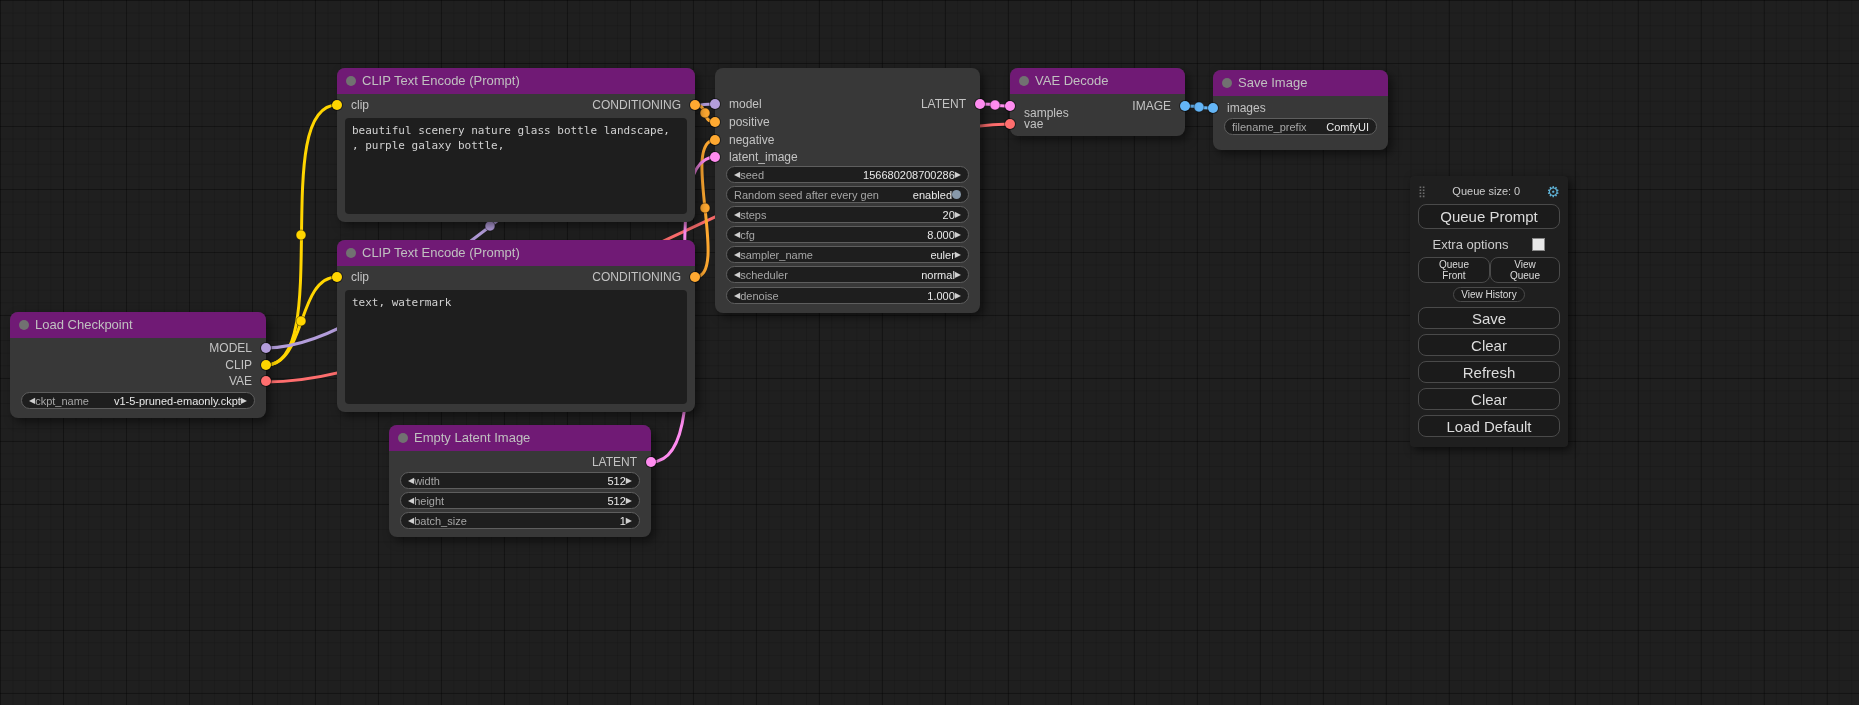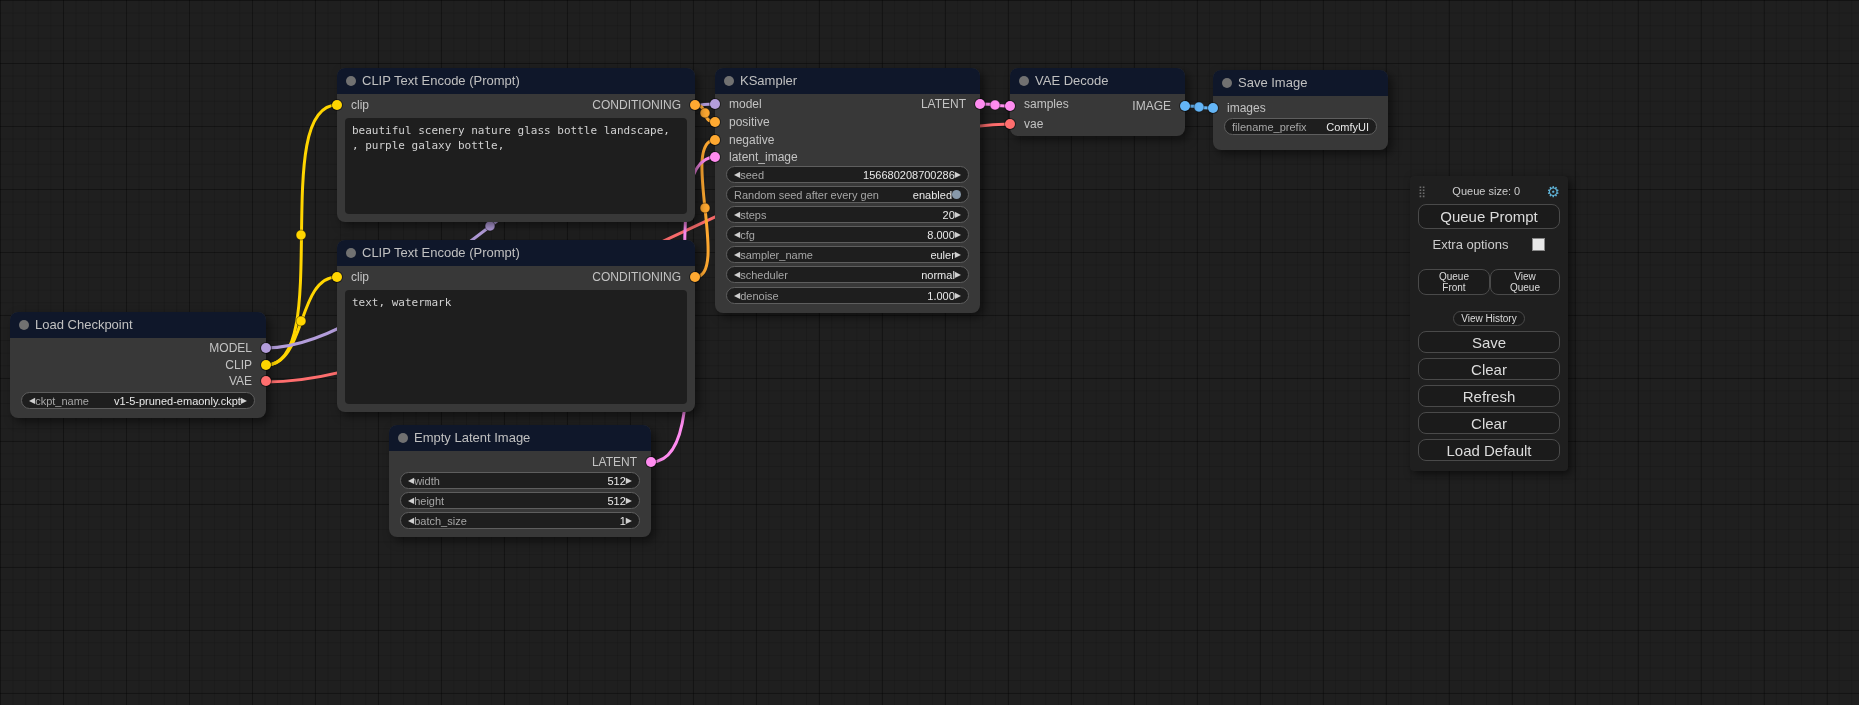--- a/index.html
+++ b/index.html
@@ -13,21 +13,21 @@
       linear-gradient(90deg, rgba(0,0,0,0.12) 1px, transparent 1px);
     background-size:63px 63px,63px 63px,12.6px 12.6px,12.6px 12.6px;
     font-family:"Liberation Sans",sans-serif;
   }
   #wires{position:absolute;left:0;top:0;z-index:1;}
   .wire{fill:none;stroke-width:3;stroke-linecap:round;}
   .link-dot{stroke:rgba(0,0,0,0.4);stroke-width:1;}
 
   .node{position:absolute;z-index:2;background:#383838;border-radius:8px;
         box-shadow:4px 4px 10px rgba(0,0,0,0.5);}
-  .node-title{position:absolute;left:0;right:0;top:0;height:26px;background:#0f172a;
+  .node-title{position:absolute;left:0;right:0;top:0;height:26px;background:#701a75;
         border-radius:8px 8px 0 0;}
   .node-title-text{position:absolute;left:25px;top:0;line-height:26px;font-size:13px;color:#c0c0c0;white-space:nowrap;}
   .node-dot{position:absolute;left:9px;top:8px;width:10px;height:10px;border-radius:50%;background:#717171;}
 
   .port{position:absolute;width:10px;height:10px;border-radius:50%;box-shadow:0 0 0 1px rgba(0,0,0,0.45);}
   .slot-label{position:absolute;font-size:12px;color:#c3c3c3;line-height:14px;white-space:nowrap;}
   .slot-label.out{text-align:right;}
 
   .widget{position:absolute;left:11px;right:11px;height:17px;background:#1e1e1e;
         border:1px solid #5e5e5e;border-radius:9px;display:flex;align-items:center;
@@ -48,21 +48,21 @@
   .drag-handle{color:#6d6d6d;font-size:11px;cursor:move;}
   .queue-size{flex:1;text-align:center;font-size:11px;color:#cccccc;}
   .gear{color:var(--gear);font-size:15px;cursor:pointer;line-height:1;}
   .btn{display:block;width:100%;background:#1b1b1b;border:1px solid #4a4a4a;border-radius:8px;
         color:#dcdcdc;font-family:inherit;cursor:pointer;box-sizing:border-box;}
   .btn.big{font-size:15px;height:25px;margin:2px 0 6px 0;}
   .btn.med{font-size:15px;height:22px;margin-top:5px;}
   .btn.small{display:inline-block;width:auto;font-size:10px;padding:1px 7px;border-radius:8px;}
   .extra-row{display:flex;align-items:center;justify-content:center;gap:24px;font-size:13px;height:18px;}
   .checkbox{width:11px;height:11px;background:#e8e8e8;border:1px solid #888;display:inline-block;cursor:pointer;}
-  .small-row{display:flex;justify-content:center;gap:0;margin-top:16px;}
+  .small-row{display:flex;justify-content:center;gap:0;margin-top:4px;}
   .gap-above{margin-top:13px;}
 </style>
 </head>
 <body>
 
 <div id="canvas">
 
   <svg id="wires" width="1859" height="705">
     <path class="wire" style="stroke:var(--clip)" d="M 266 365 C 334 365, 269 105, 337 105"></path>
     <path class="wire" style="stroke:var(--clip)" d="M 266 365 C 306 365, 297 277, 337 277"></path>
@@ -149,24 +149,20 @@
     </div>
     <div class="widget" style="top:87px;">
       <span class="arr">◀</span>
       <span class="wl">batch_size</span>
       <span class="wv">1</span>
       <span class="arr">▶</span>
     </div>
   </div>
 
   <div class="node" style="left:715px;top:68px;width:265px;height:245px;">
-    <div class="node-title">
-      <span class="node-dot"></span>
-      <span class="node-title-text">KSampler</span>
-    </div>
     <span class="port" style="left:-5px;top:31px;background:var(--model)"></span>
     <span class="slot-label" style="left:14px;top:29px;">model</span>
     <span class="port" style="left:-5px;top:49px;background:var(--conditioning)"></span>
     <span class="slot-label" style="left:14px;top:47px;">positive</span>
     <span class="port" style="left:-5px;top:67px;background:var(--conditioning)"></span>
     <span class="slot-label" style="left:14px;top:65px;">negative</span>
     <span class="port" style="left:-5px;top:84px;background:var(--latent)"></span>
     <span class="slot-label" style="left:14px;top:82px;">latent_image</span>
     <span class="port" style="right:-5px;top:31px;background:var(--latent)"></span>
     <span class="slot-label out" style="right:14px;top:29px;">LATENT</span>
@@ -213,21 +209,21 @@
       <span class="arr">▶</span>
     </div>
   </div>
 
   <div class="node" style="left:1010px;top:68px;width:175px;height:68px;">
     <div class="node-title">
       <span class="node-dot"></span>
       <span class="node-title-text">VAE Decode</span>
     </div>
     <span class="port" style="left:-5px;top:33px;background:var(--latent)"></span>
-    <span class="slot-label" style="left:14px;top:29px;">samples</span>
+    <span class="slot-label" style="left:14px;top:38px;">samples</span>
     <span class="port" style="left:-5px;top:51px;background:var(--vae)"></span>
     <span class="slot-label" style="left:14px;top:49px;">vae</span>
     <span class="port" style="right:-5px;top:33px;background:var(--image)"></span>
     <span class="slot-label out" style="right:14px;top:31px;">IMAGE</span>
   </div>
 
   <div class="node" style="left:1213px;top:70px;width:175px;height:80px;">
     <div class="node-title">
       <span class="node-dot"></span>
       <span class="node-title-text">Save Image</span>

